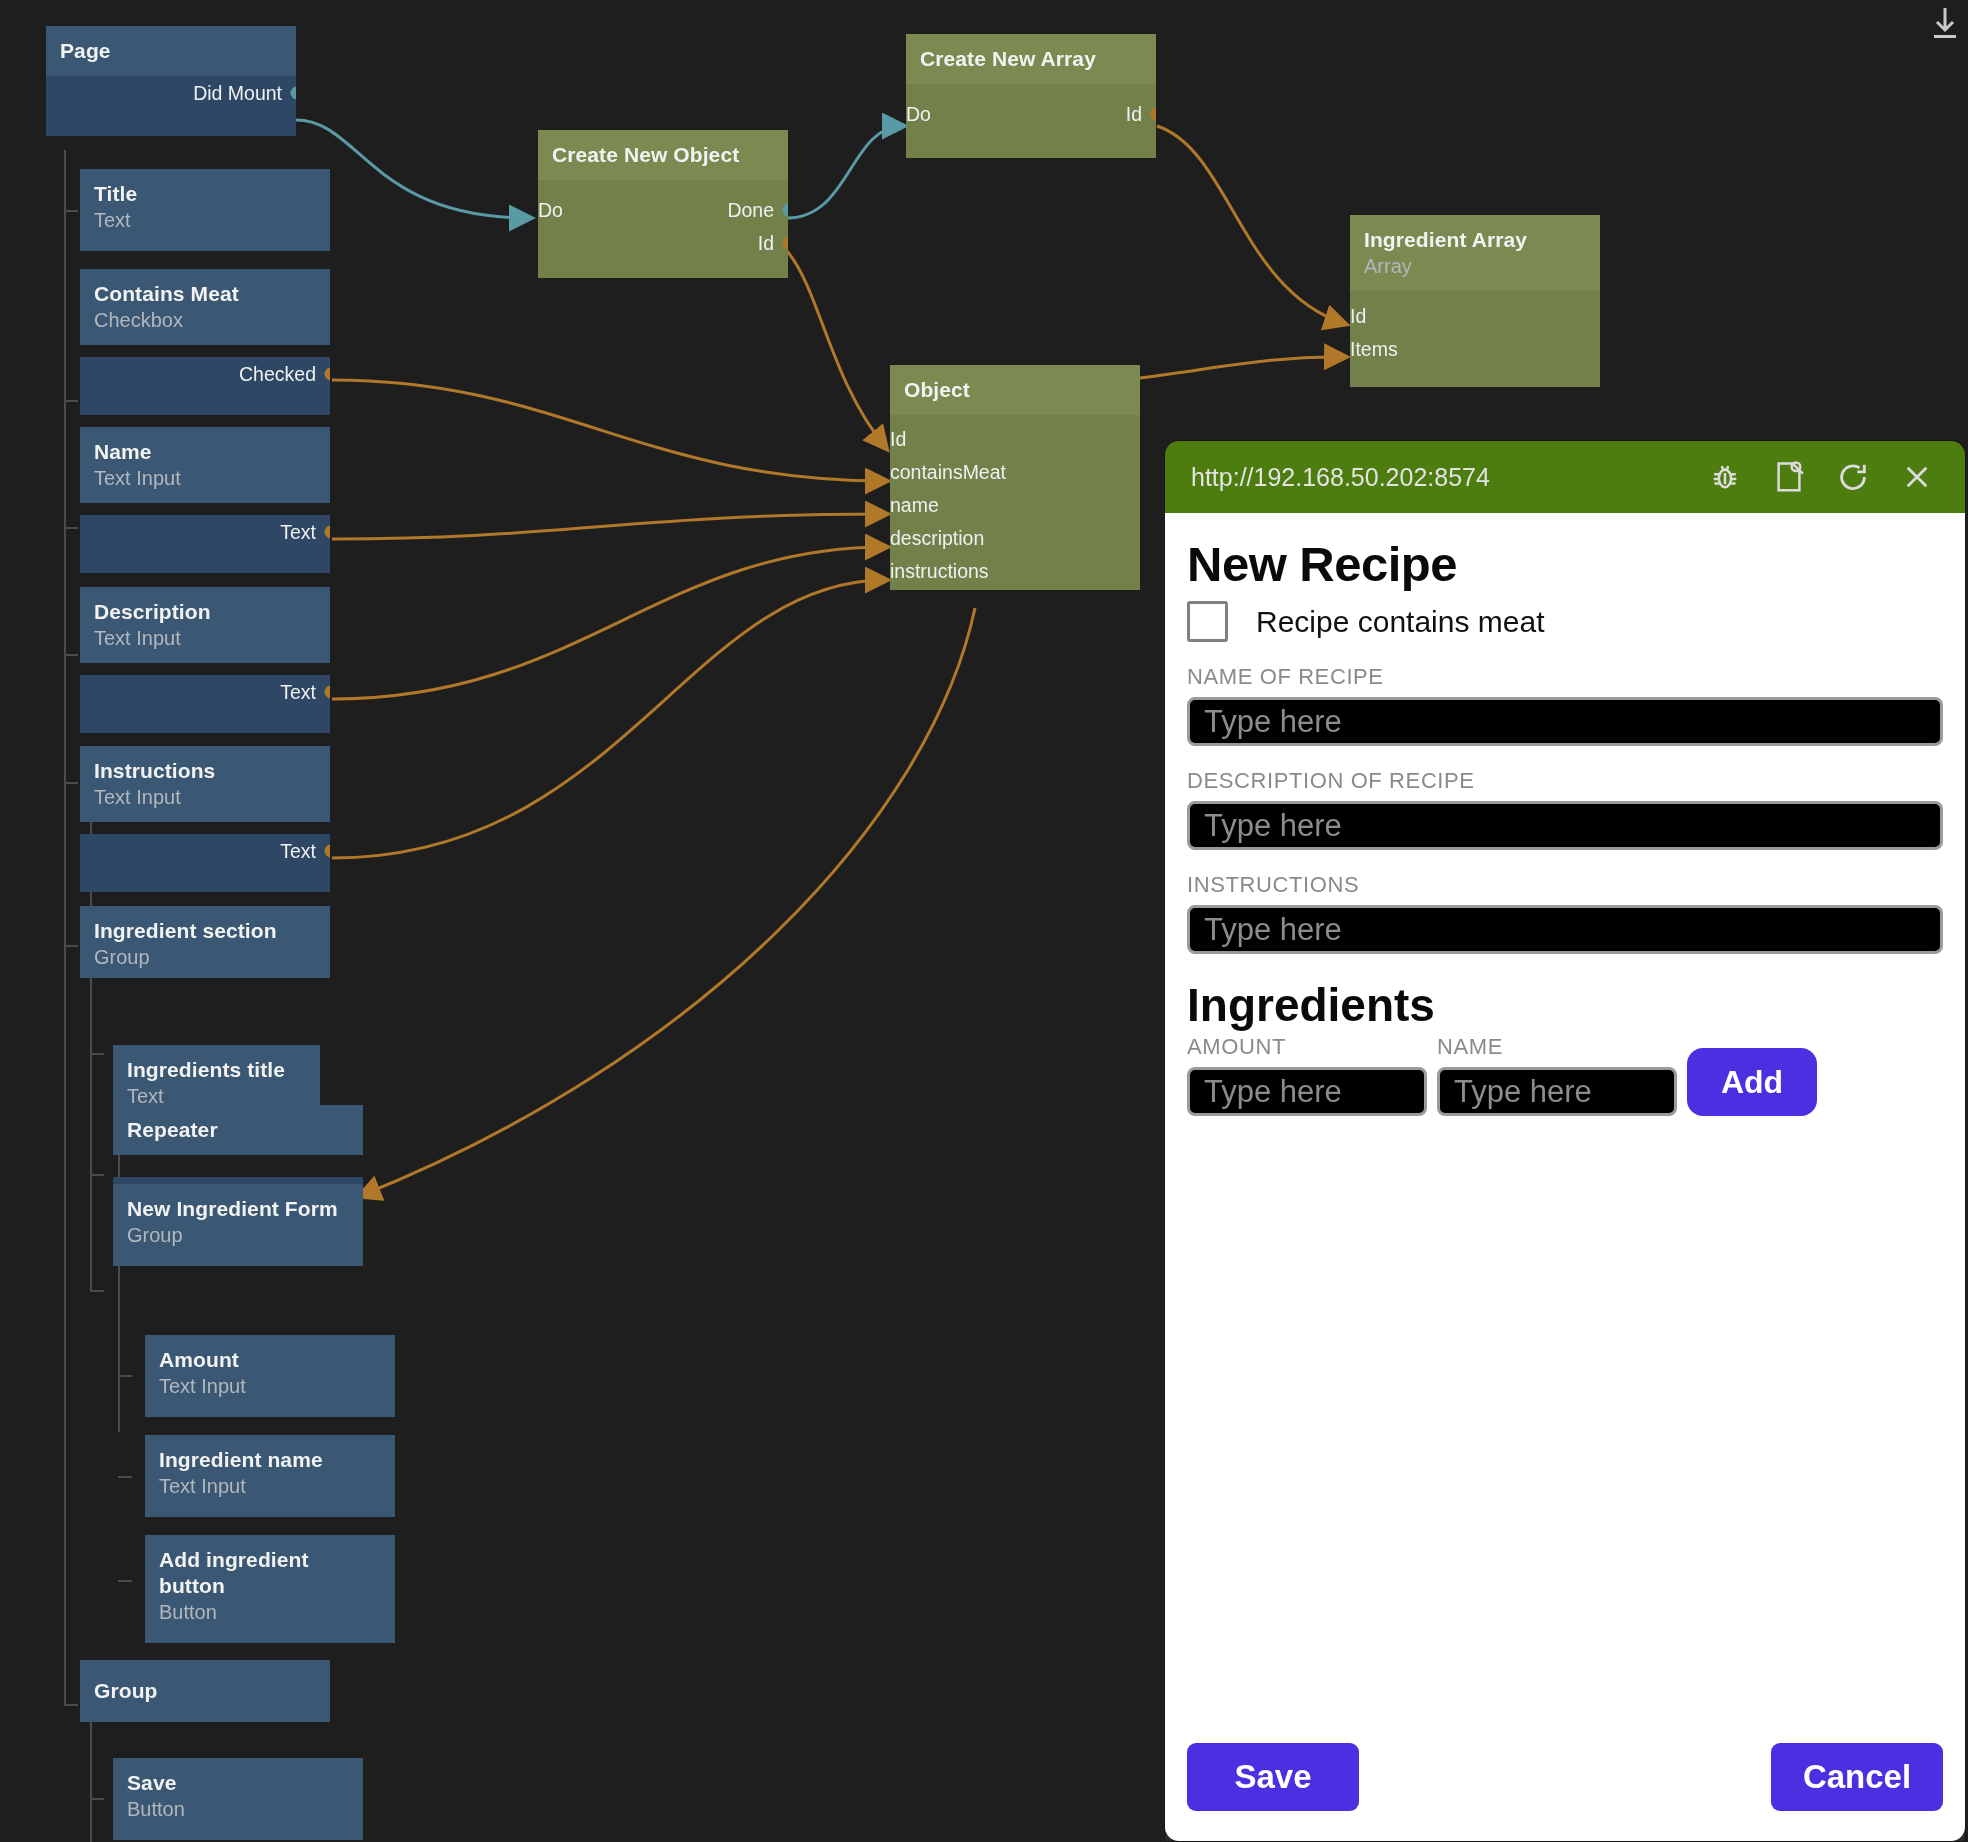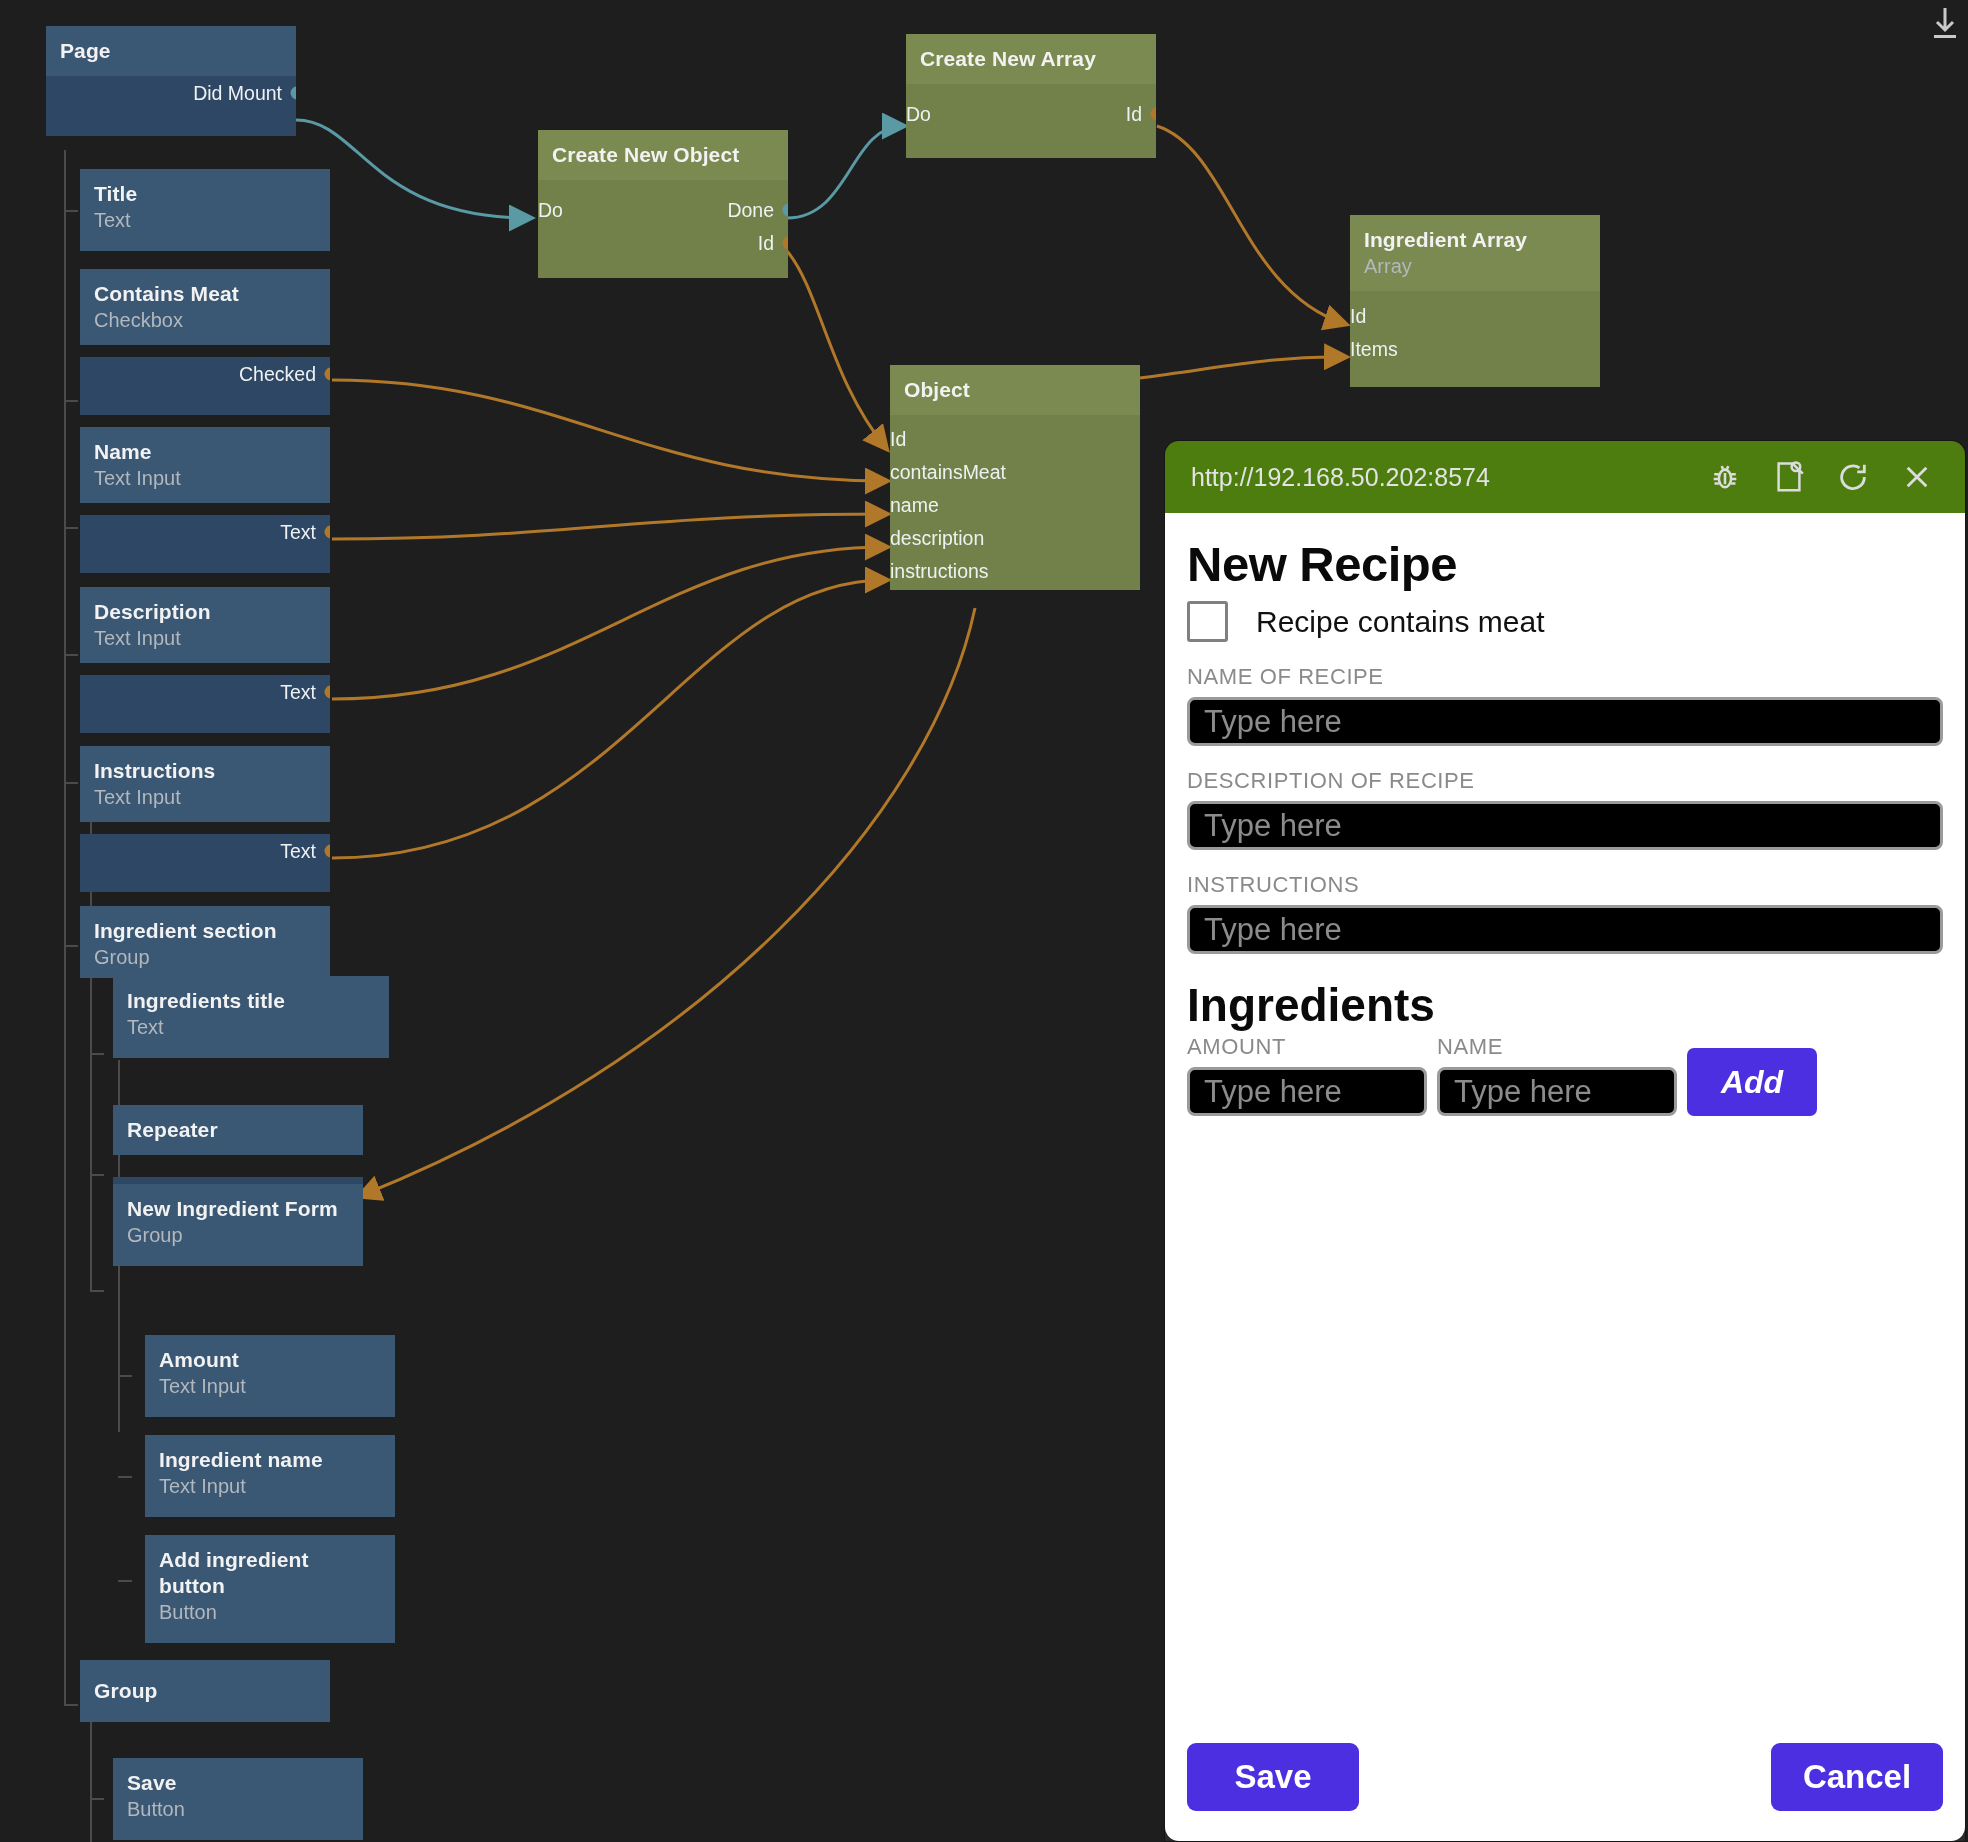--- a/index.html
+++ b/index.html
@@ -67,23 +67,23 @@
     height: 49px; border: 3px solid #9a9a9a; border-radius: 8px; background: #000000;
     display: flex; align-items: center; padding: 0 14px;
   }
   .fld .ph { color: #8c8c8c; font-size: 31px; }
   .pg-h2 { font-size: 46px; font-weight: 700; color: #0a0a0a; margin-top: 28px; line-height: 46px; }
   .ing-cols { display: flex; gap: 10px; align-items: flex-end; }
   .ing-col { display: flex; flex-direction: column; }
   .ing-col.amount { width: 240px; }
   .ing-col.name   { width: 240px; }
   .btn-add {
-    background: #4b2fe0; color: #fff; border: none; border-radius: 7px;
+    background: #4b2fe0; color: #fff; border: none; border-radius: 16px;
     height: 68px; width: 130px; font-size: 32px; font-weight: 700;
-    font-family: "Liberation Sans", sans-serif; cursor: pointer; margin-bottom: 0; font-style: italic;
+    font-family: "Liberation Sans", sans-serif; cursor: pointer; margin-bottom: 0;
   }
   #pv-spacer { flex: 1; }
   #pv-footer { display: flex; justify-content: space-between; align-items: center; padding: 0 0 30px 0; }
   .btn-wide {
     background: #4b2fe0; color: #fff; border: none; border-radius: 9px;
     height: 68px; min-width: 172px; font-size: 33px; font-weight: 700;
     font-family: "Liberation Sans", sans-serif; cursor: pointer;
   }
 
   
@@ -227,21 +227,21 @@
       </div>
     </div>
 
     <div class="node n-blue" style="left:80px;top:906px;width:250px;">
       <div class="hdr" style="padding-bottom:8px;">
         <div class="ttl">Ingredient section</div>
         <div class="sub">Group</div>
       </div>
     </div>
 
-    <div class="node n-blue" style="left:113px;top:976px;width:276px;">
+    <div class="node n-blue" style="left:113px;top:1045px;width:207px;">
       <div class="hdr" style="padding-bottom:18px;">
         <div class="ttl">Ingredients title</div>
         <div class="sub">Text</div>
       </div>
     </div>
 
     <div class="node n-blue" style="left:113px;top:1105px;width:250px;">
       <div class="hdr">
         <div class="ttl">Repeater</div>
       </div>

